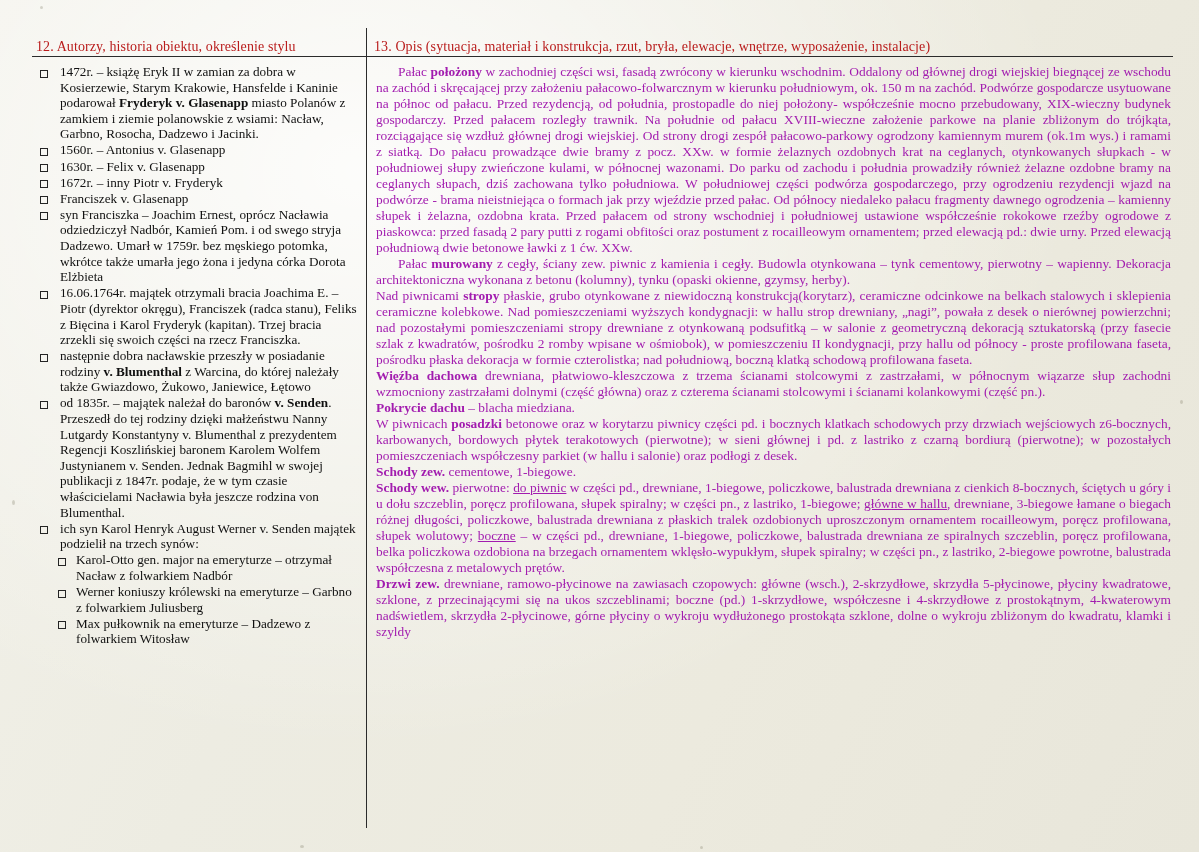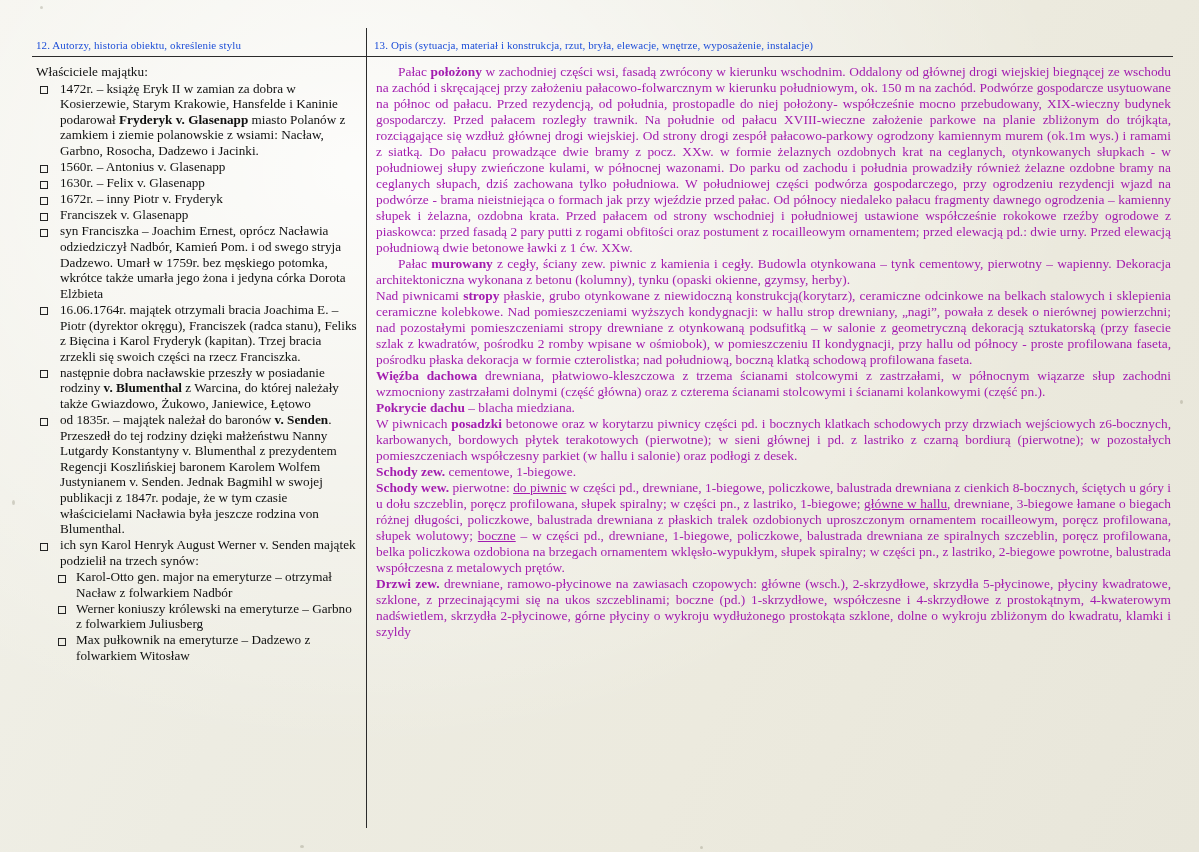--- a/index.html
+++ b/index.html
@@ -44,22 +44,22 @@
   .rule-vert {
     position: absolute;
     left: 338px;
     top: 0px;
     width: 1px;
     height: 800px;
     background: #2b2b2b;
   }
   .hdr {
     position: absolute;
-    font-size: 11px;
-    color: #1d4ed8;
+    font-size: 14px;
+    color: #b91c1c;
     letter-spacing: 0.1px;
     white-space: nowrap;
   }
   .hdr-left { left: 8px; top: 11px; }
   .hdr-right { left: 346px; top: 11px; }
 
   .col-left {
     position: absolute;
     left: 8px;
     top: 36px;
@@ -137,21 +137,20 @@
   <div class="speck" style="left:700px; top:846px; width:3px;  height:3px;"></div>
 
   <div class="sheet">
     <div class="rule-top"></div>
     <div class="rule-vert"></div>
 
     <div class="hdr hdr-left">12. Autorzy, historia obiektu, określenie stylu</div>
     <div class="hdr hdr-right">13. Opis (sytuacja, materiał i konstrukcja, rzut, bryła, elewacje, wnętrze, wyposażenie, instalacje)</div>
 
     <div class="col-left">
-      <p class="col-title">Właściciele majątku:</p>
       <ul class="bullets">
         <li>1472r. – książę Eryk II w zamian za dobra w Kosierzewie, Starym Krakowie, Hansfelde i Kaninie podarował <b>Fryderyk v. Glasenapp</b> miasto Polanów z zamkiem i ziemie polanowskie z wsiami: Nacław, Garbno, Rosocha, Dadzewo i Jacinki.</li>
         <li>1560r. – Antonius v. Glasenapp</li>
         <li>1630r. – Felix v. Glasenapp</li>
         <li>1672r. – inny Piotr v. Fryderyk</li>
         <li>Franciszek v. Glasenapp</li>
         <li>syn Franciszka – Joachim Ernest, oprócz Nacławia odziedziczył Nadbór, Kamień Pom. i od swego stryja Dadzewo. Umarł w 1759r. bez męskiego potomka, wkrótce także umarła jego żona i jedyna córka Dorota Elżbieta</li>
         <li>16.06.1764r. majątek otrzymali bracia Joachima E. – Piotr (dyrektor okręgu), Franciszek (radca stanu), Feliks z Bięcina i Karol Fryderyk (kapitan). Trzej bracia zrzekli się swoich części na rzecz Franciszka.</li>
         <li>następnie dobra nacławskie przeszły w posiadanie rodziny <b>v. Blumenthal</b> z Warcina, do której należały także Gwiazdowo, Żukowo, Janiewice, Łętowo</li>
         <li>od 1835r. – majątek należał do baronów <b>v. Senden</b>. Przeszedł do tej rodziny dzięki małżeństwu Nanny Lutgardy Konstantyny v. Blumenthal z prezydentem Regencji Koszlińskiej  baronem Karolem Wolfem Justynianem v. Senden. Jednak Bagmihl w swojej publikacji z 1847r. podaje, że w tym czasie właścicielami Nacławia była jeszcze rodzina von Blumenthal.</li>

